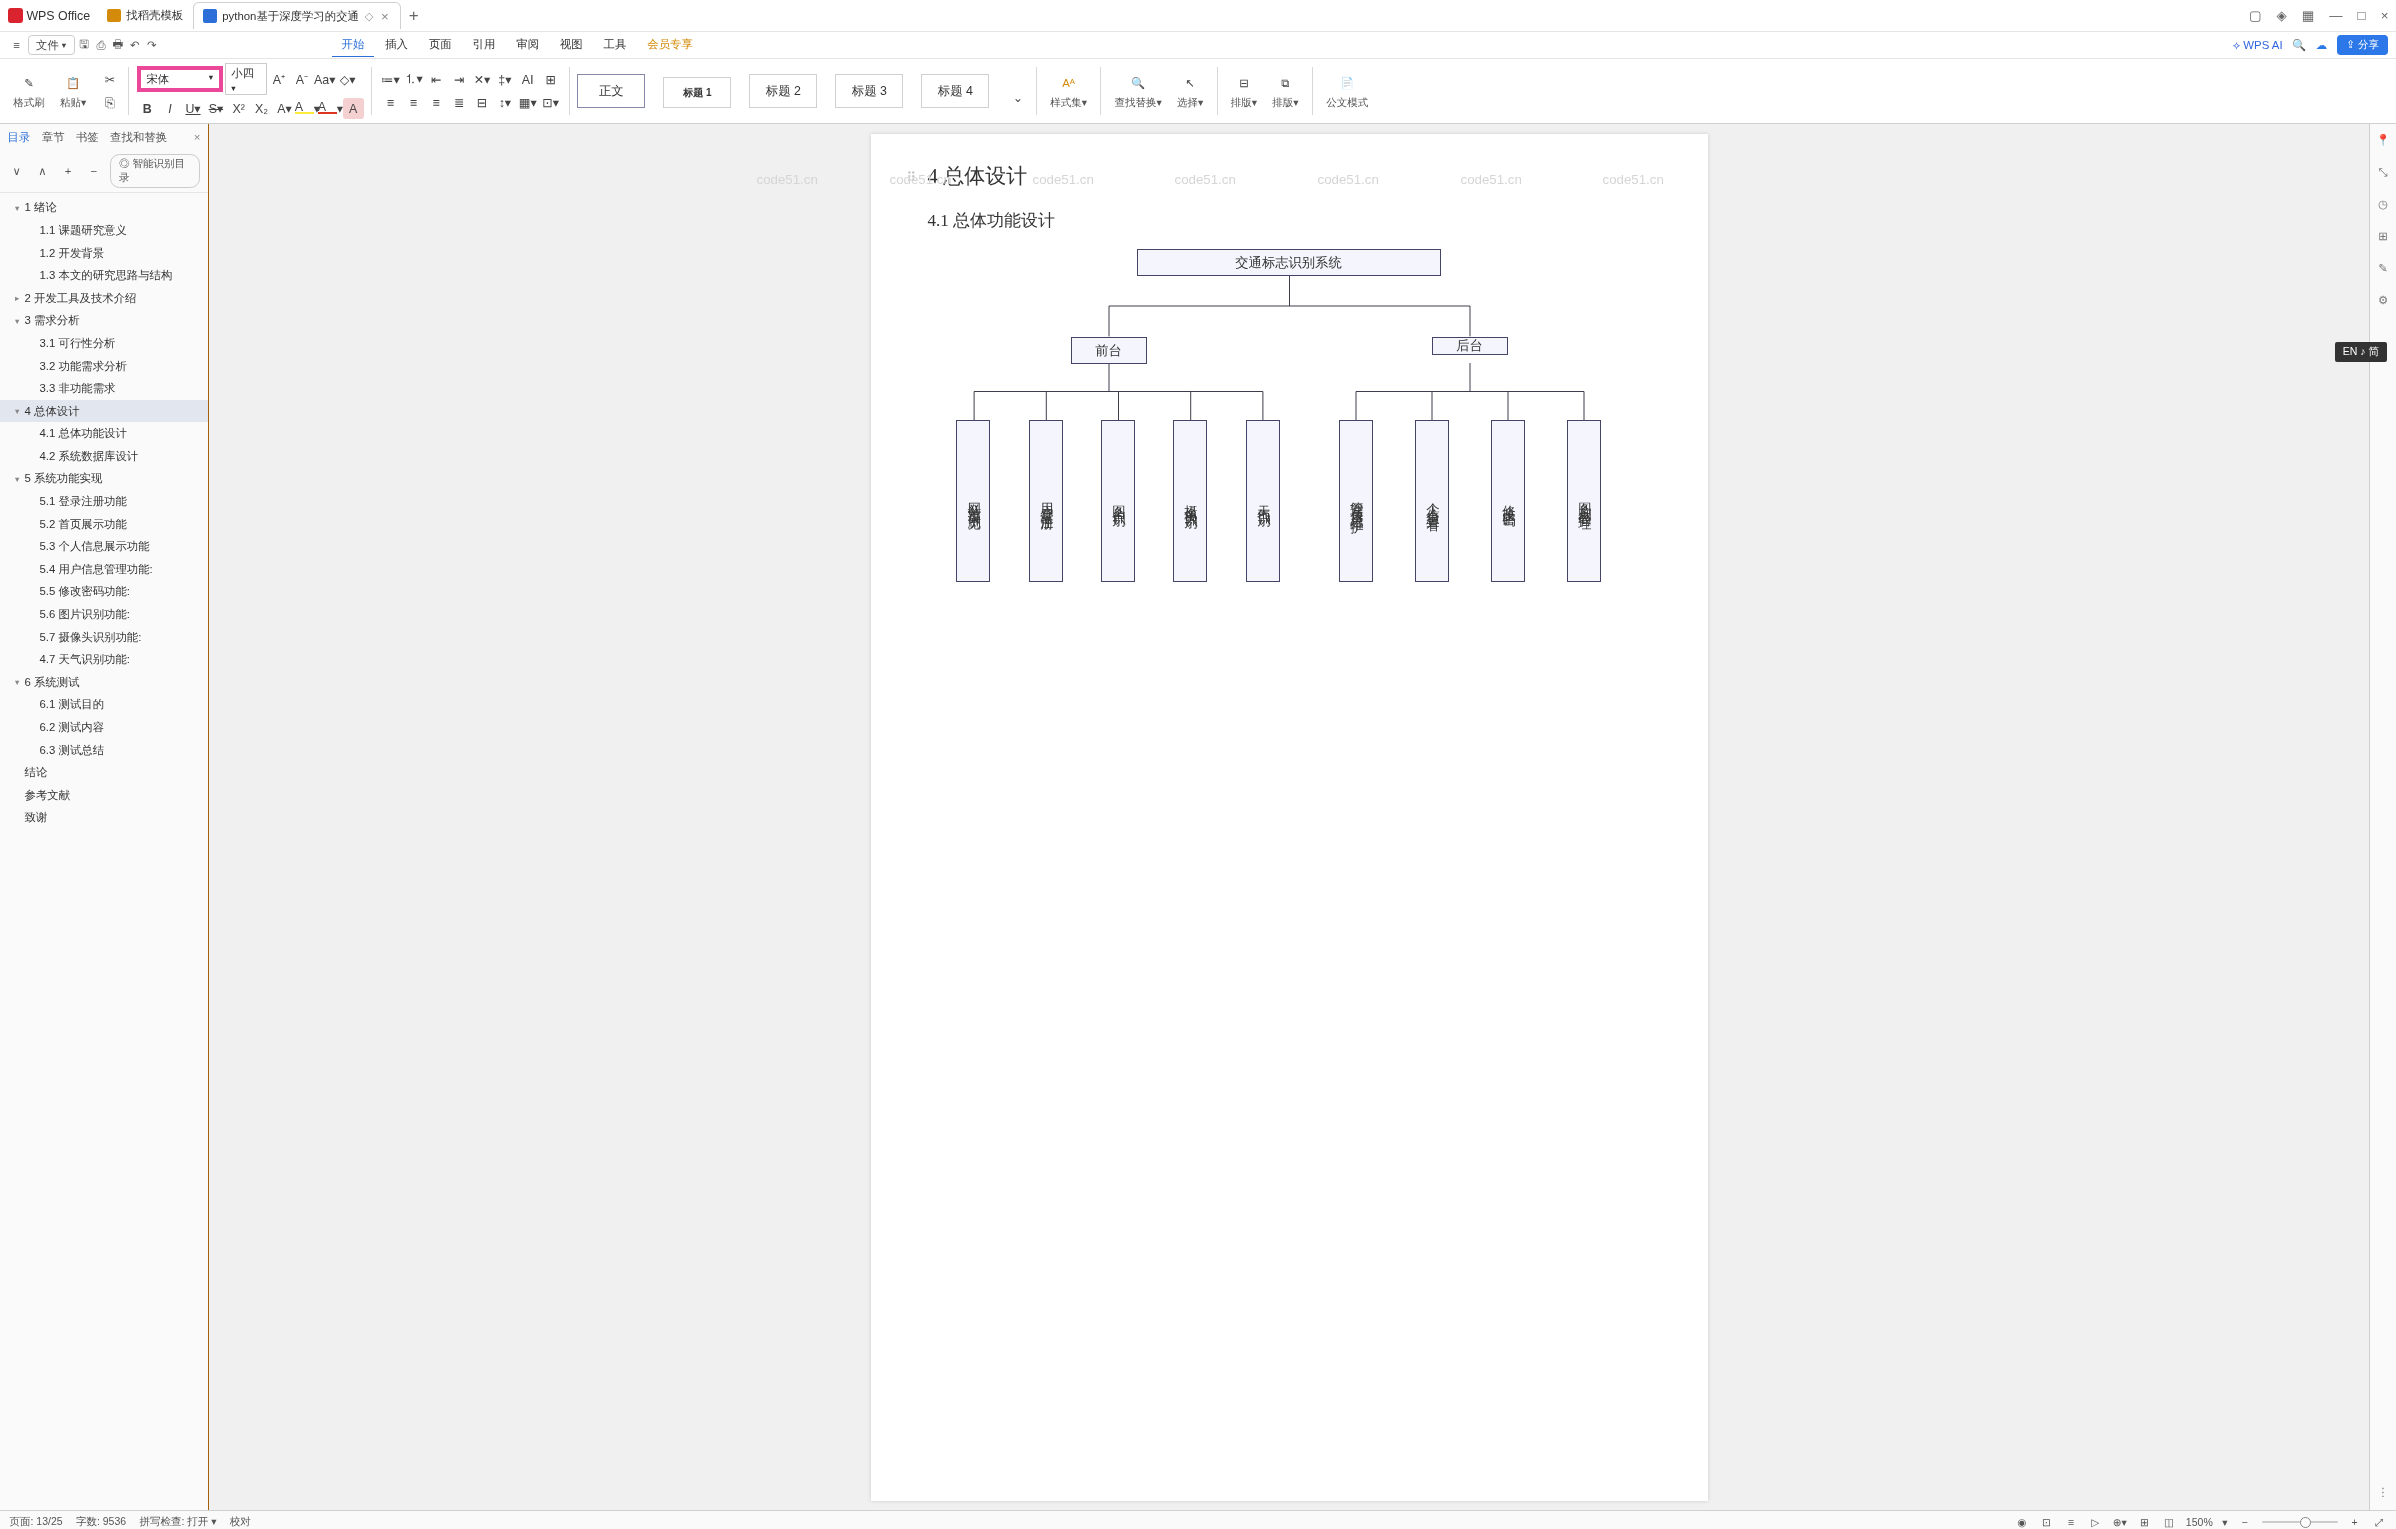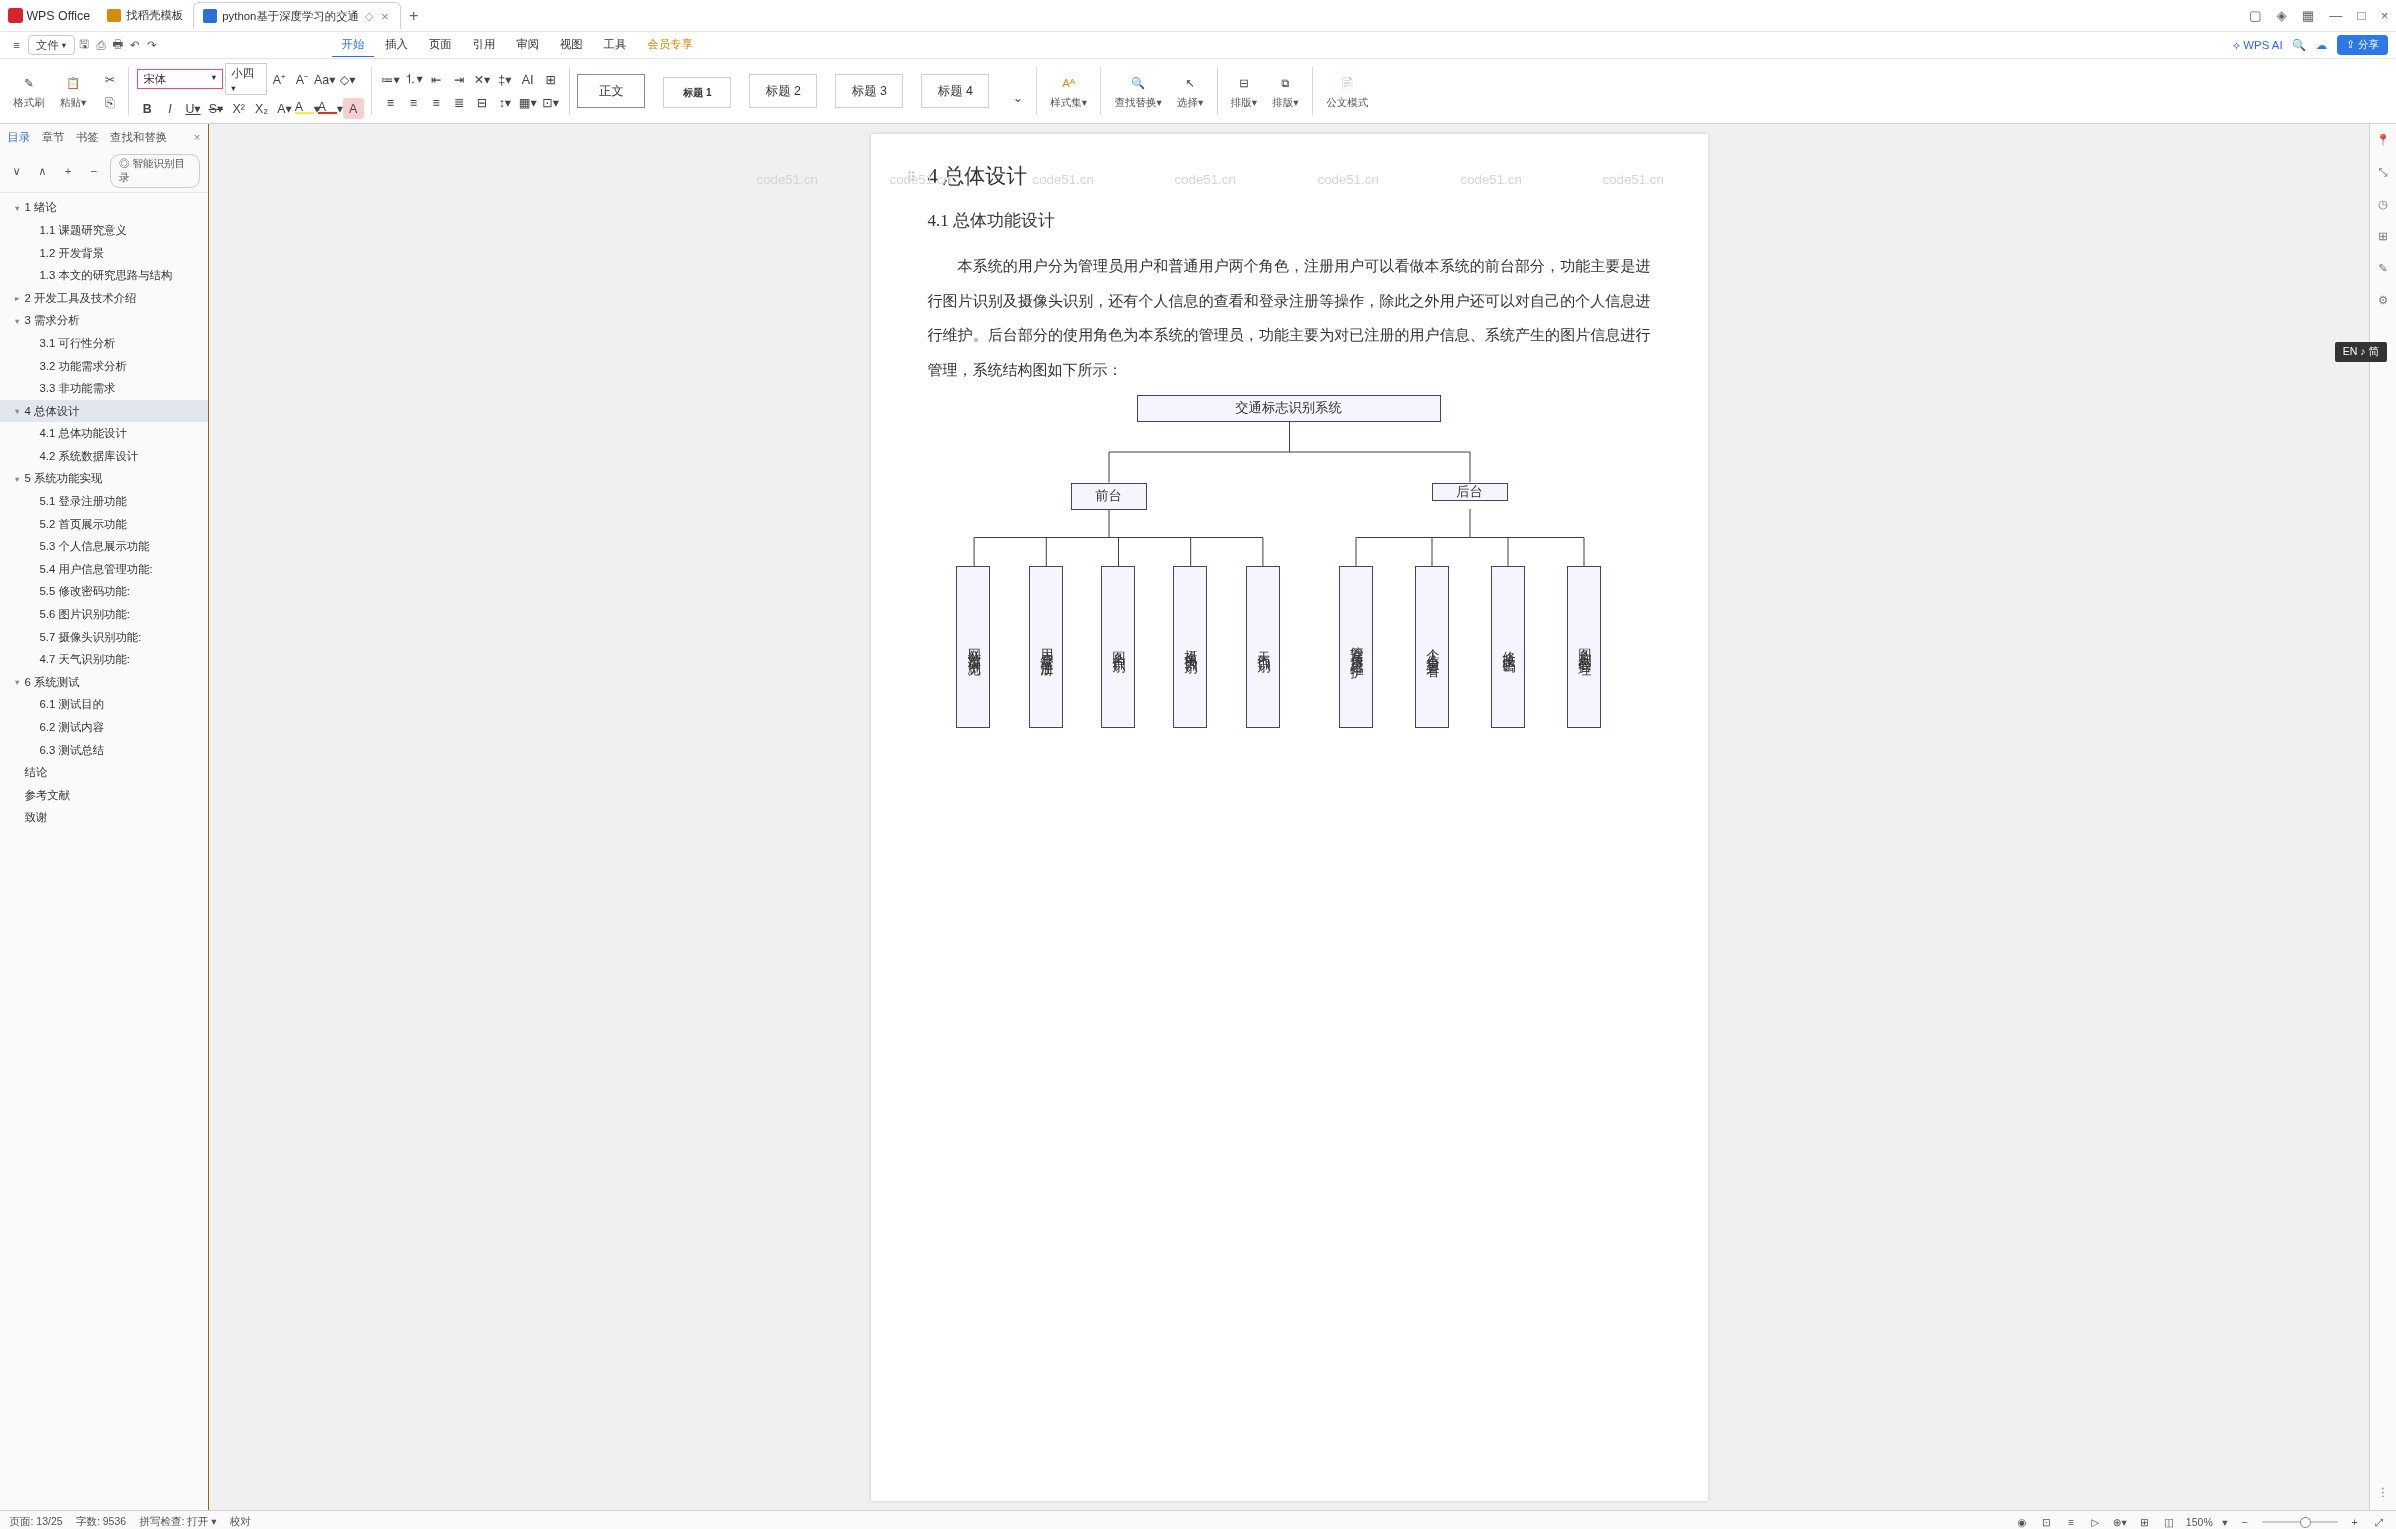--- a/index.html
+++ b/index.html
@@ -24,21 +24,21 @@
 .right-act{margin-left:auto;display:flex;align-items:center;gap:9.5px}
 .wpsai{color:#3264e0;font-weight:500;font-size:11.4px}
 .share-btn{background:#2c78e8;color:#fff;padding:2.9px 9.5px;border-radius:3.8px;font-size:10.5px}
 .ribbon{height:65px;display:flex;align-items:center;padding:3.8px 7.6px;border-bottom:1px solid #d0d0d0;gap:3.8px}
 .rsec{display:flex;flex-direction:column;align-items:center;padding:0 5.7px;gap:1.9px}
 .rsec-big{font-size:10.5px;color:#555}
 .rico{width:23px;height:23px;display:flex;align-items:center;justify-content:center;color:#444}
 .vsep{width:1px;height:48px;background:#d8d8d8;margin:0 3.8px}
 .font-ctrl{display:flex;flex-direction:column;gap:2.9px}
 .font-row{display:flex;align-items:center;gap:1.9px}
-.font-sel{border:1px solid #ec4899;padding:1.9px 5.7px;font-size:11.4px;min-width:86px;background:#fff}
+.font-sel{border:4px solid #ec4899;padding:1.9px 5.7px;font-size:11.4px;min-width:86px;background:#fff}
 .font-sz{border:1px solid #ccc;padding:1.9px 5.7px;font-size:11.4px;width:42px;background:#fff}
 .fbtn{width:21px;height:21px;display:flex;align-items:center;justify-content:center;cursor:pointer;color:#444;font-size:12.4px}
 .fbtn.u{text-decoration:underline}
 .fbtn.s{text-decoration:line-through}
 .color-strip{width:19px;height:2.9px;position:relative;top:-2.9px}
 .para-ctrl{display:flex;flex-direction:column;gap:2.9px}
 .style-gal{display:flex;gap:18px;align-items:flex-end}
 .style-item{border:1px solid #d0d0d0;padding:7.6px 5.7px;font-size:12.4px;cursor:pointer;min-width:68px;text-align:center;background:#fff}
 .style-item.sel{border:1px solid #88a}
 .body-area{display:flex;height:calc(100vh - 143px);position:relative}
@@ -367,21 +367,20 @@
           <span>致谢</span>
         </div>
       </div>
   </div>
 
   <div class="doc-area">
     <div class="page">
       <span class="drag-handle">⠿</span>
       <div class="h1">4 总体设计</div>
       <div class="h2">4.1 总体功能设计</div>
-      <div class="para">本系统的用户分为管理员用户和普通用户两个角色，注册用户可以看做本系统的前台部分，功能主要是进行图片识别及摄像头识别，还有个人信息的查看和登录注册等操作，除此之外用户还可以对自己的个人信息进行维护。后台部分的使用角色为本系统的管理员，功能主要为对已注册的用户信息、系统产生的图片信息进行管理，系统结构图如下所示：</div>
       <div class="diagram">
         <svg class="lines" viewBox="0 0 720 380" width="685" height="361">
           <line x1="360" y1="28" x2="360" y2="60"></line>
           <line x1="170" y1="60" x2="550" y2="60"></line>
           <line x1="170" y1="60" x2="170" y2="92"></line>
           <line x1="550" y1="60" x2="550" y2="92"></line>
           <line x1="170" y1="120" x2="170" y2="150"></line>
           <line x1="28" y1="150" x2="332" y2="150"></line>
           <line x1="28" y1="150" x2="28" y2="180"></line>
           <line x1="104" y1="150" x2="104" y2="180"></line>

